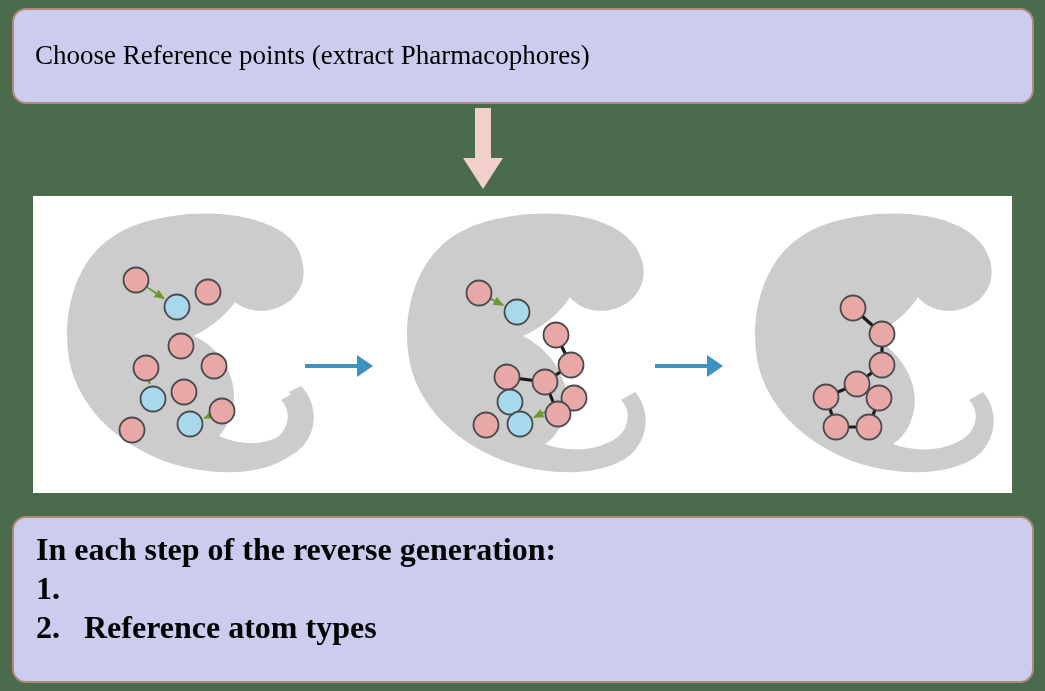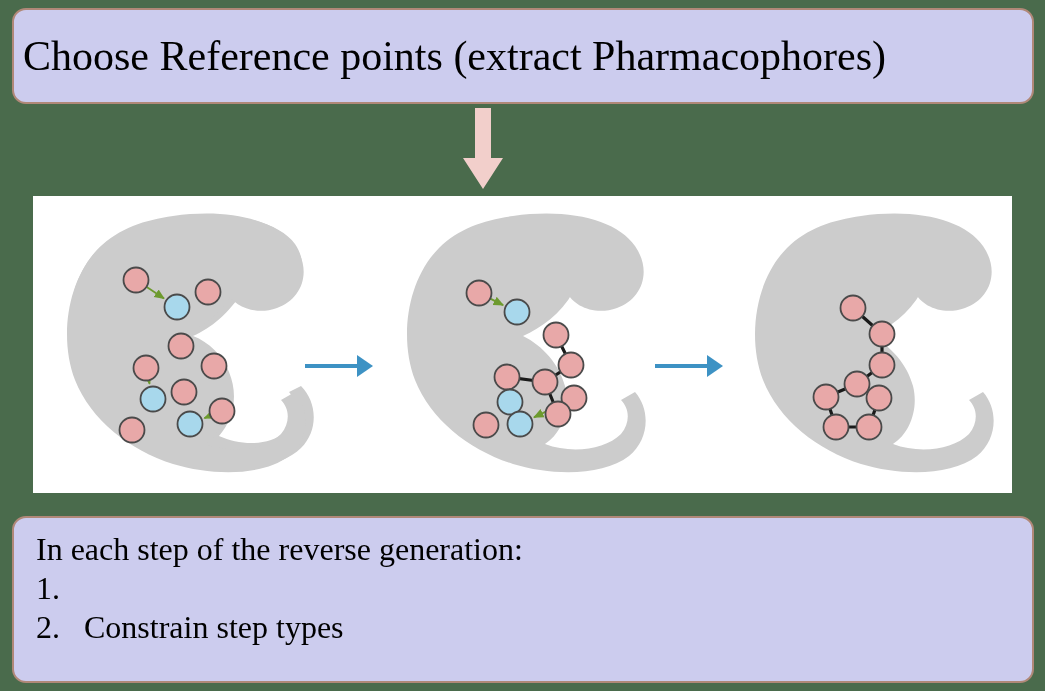--- a/index.html
+++ b/index.html
@@ -31,33 +31,34 @@
   }
   #top-banner {
     left: 12px;
     top: 8px;
     width: 1022px;
     height: 96px;
     display: flex;
     align-items: center;
   }
   #top-banner-text {
-    font-size: 42px;
+    font-size: 27px;
     color: #000000;
-    padding-left: 9px;
+    padding-left: 21px;
     line-height: 1.1;
     white-space: nowrap;
   }
 
   #bottom-box {
     left: 12px;
     top: 516px;
     width: 1022px;
     height: 167px;
     padding: 12px 0 0 22px;
+    font-weight: bold;
   }
   #bottom-intro {
     font-size: 32px;
     color: #000;
     line-height: 1.22;
     white-space: nowrap;
   }
   .numbered-list {
     list-style: none;
     margin: 0;
@@ -267,18 +268,18 @@
   </div>
 
   <div class="callout" id="bottom-box">
     <div id="bottom-intro">In each step of the reverse generation:</div>
     <ul class="numbered-list" id="bottom-list">
         <li>
           <span class="li-num">1.</span>
         </li>
         <li>
           <span class="li-num">2.</span>
-          <span>Constrain step types</span>
+          <span>Reference atom types</span>
         </li>
       </ul>
   </div>
 
 </div>
 
 </body></html>

